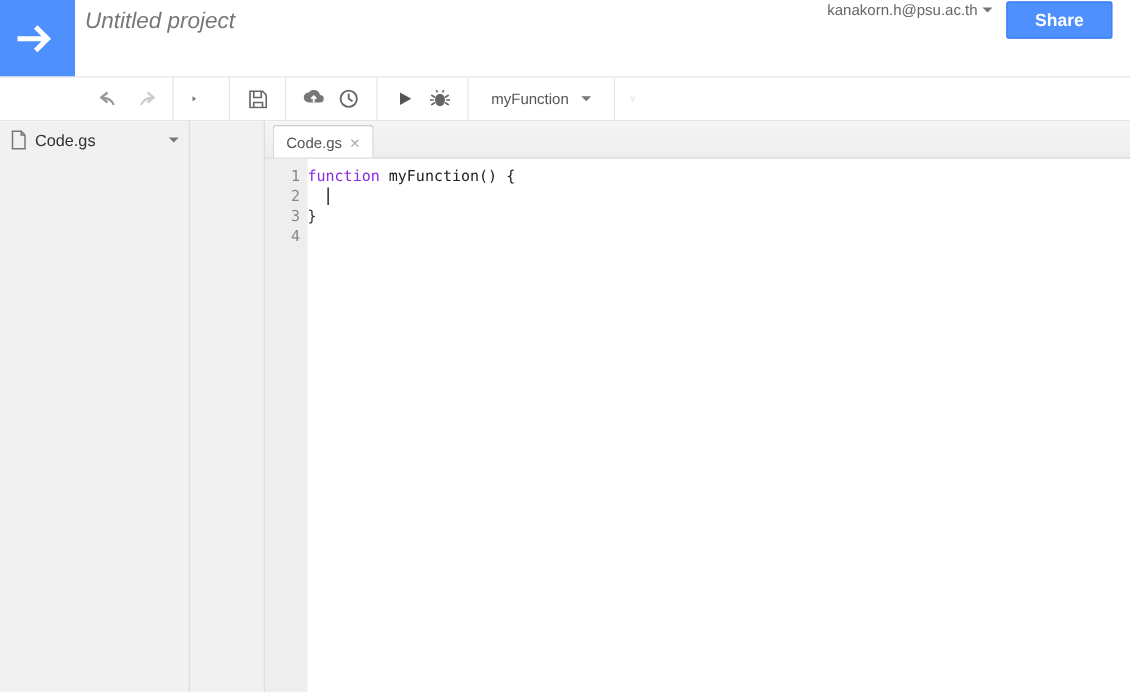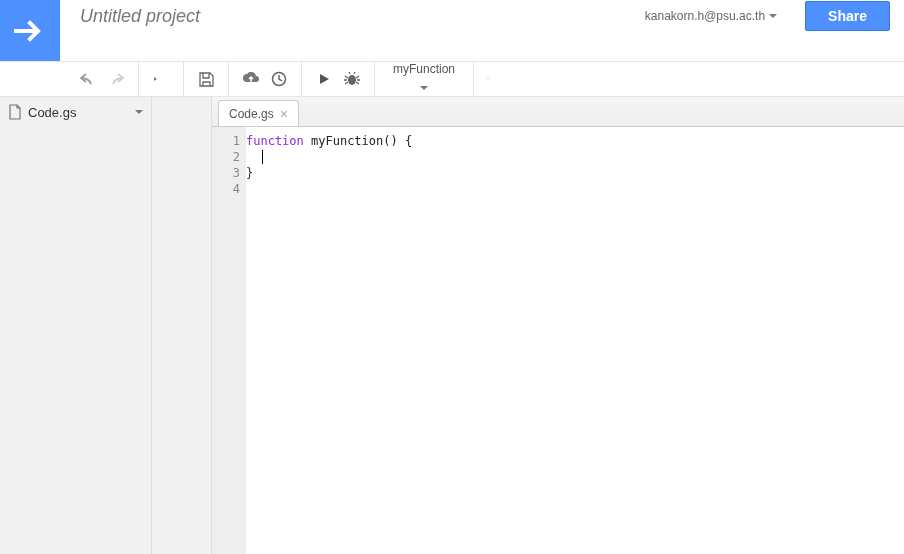--- a/index.html
+++ b/index.html
@@ -1,33 +1,33 @@
 <!DOCTYPE html>
 <html><head>
 <meta charset="utf-8">
 <style>
 * { box-sizing: border-box; margin: 0; padding: 0; }
 body { font-family: Arial, sans-serif; font-size: 13px; color: #333; background: #fff; width: 904px; height: 554px; overflow: hidden; }
 
 .header { height: 61px; display: flex; }
 .logo { width: 60px; height: 61px; background: #4d90fe; display: flex; align-items: center; justify-content: center; flex-shrink: 0; }
-.header-right { flex: 1; padding-left: 20px; }
+.header-right { flex: 1; padding-left: 8px; }
 .title-row { height: 26px; display: flex; align-items: center; justify-content: space-between; padding-top: 6px; }
 .project-title { font-size: 18px; color: #777; font-style: italic; }
-.user-area { display: flex; align-items: center; gap: 28px; padding-right: 14px; }
+.user-area { display: flex; align-items: flex-start; gap: 11px; padding-right: 14px; }
 .user-email { font-size: 12px; color: #666; }
 .share-btn { background: #4d90fe; color: #fff; border: 1px solid #3079ed; padding: 6px 22px; font-size: 14px; font-weight: bold; border-radius: 2px; cursor: pointer; }
 .menu-row { height: 30px; display: flex; align-items: center; gap: 18px; padding-top: 6px; }
 .menu-item { font-size: 13px; color: #333; cursor: pointer; }
 
 .toolbar { height: 36px; border-top: 1px solid #e5e5e5; border-bottom: 1px solid #e5e5e5; display: flex; align-items: center; padding-left: 66px; background: #fff; }
 .tb-group { display: flex; align-items: center; height: 34px; border-right: 1px solid #e5e5e5; padding: 0 8px; }
 .tb-btn { width: 28px; height: 28px; display: flex; align-items: center; justify-content: center; cursor: pointer; color: #777; }
 .tb-btn svg { display: block; }
-.func-select { display: flex; align-items: center; gap: 10px; height: 34px; border-right: 1px solid #e5e5e5; padding: 0 18px; font-size: 12px; color: #555; cursor: pointer; flex-direction: column; }
+.func-select { display: flex; align-items: center; gap: 10px; height: 34px; border-right: 1px solid #e5e5e5; padding: 0 18px; font-size: 12px; color: #555; cursor: pointer; }
 .lightbulb { padding: 0 12px; color: #bbb; }
 
 .main { display: flex; height: 457px; }
 .sidebar { width: 152px; background: #f1f1f1; border-right: 1px solid #ddd; }
 .file-item { display: flex; align-items: center; height: 30px; padding: 0 8px; gap: 6px; cursor: pointer; }
 .file-item .chevron { margin-left: auto; color: #999; }
 .editor-area { flex: 1; display: flex; }
 .gutter { width: 60px; background: #f1f1f1; border-right: 1px solid #ddd; }
 .code-area { flex: 1; display: flex; flex-direction: column; }
 .tab-strip { height: 30px; background: linear-gradient(#f5f5f5, #eee); border-bottom: 1px solid #ccc; display: flex; align-items: flex-end; padding-left: 6px; }

